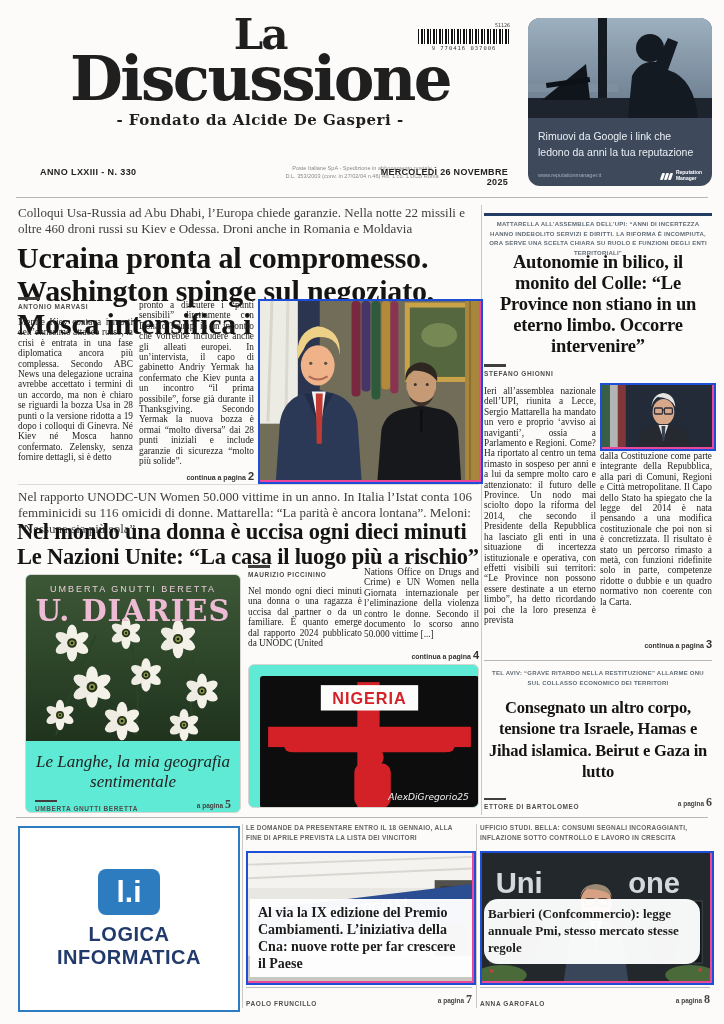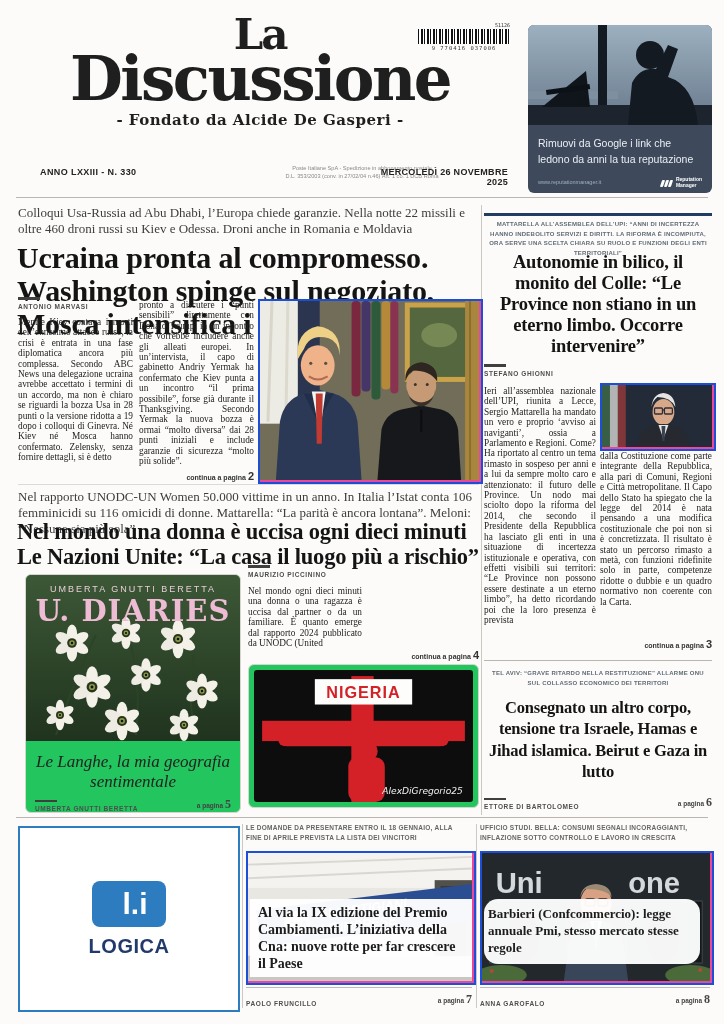--- a/index.html
+++ b/index.html
@@ -30,39 +30,39 @@
   .caps-kicker{font:bold 6px "Liberation Sans",sans-serif;letter-spacing:.25px;color:#5f6b76;line-height:1.6;text-align:center;}
   .caps-kicker-l{font:bold 6.5px "Liberation Sans",sans-serif;letter-spacing:.25px;color:#666;line-height:1.55;text-align:left;}
   .contref{font:bold 7px "Liberation Sans",sans-serif;color:#333;text-align:right;}
   .contref .num{font:bold 11px "Liberation Sans",sans-serif;}
   .pageref{font:bold 6.5px "Liberation Sans",sans-serif;color:#444;}
   .pageref .num{font:bold 12px "Liberation Serif",serif;}
   .vrule{border-left:1px solid #ccc9c4;width:0;}
   .photo-frame{border:2px solid #1d4ed8;background:#ec4899;overflow:hidden;}
 
   
-  .ad-rep{left:528px;top:25px;width:184px;height:168px;background:#3e4a5c;border-radius:6px;overflow:hidden;}
+  .ad-rep{left:528px;top:18px;width:184px;height:168px;background:#3e4a5c;border-radius:12px;overflow:hidden;}
   .ad-rep .txt{padding:6px 10px 0;font:10.5px "Liberation Sans",sans-serif;color:#e9eef3;line-height:1.55;}
   .ad-rep .foot{display:flex;justify-content:space-between;align-items:center;padding:5px 10px 0;}
   .ad-rep .url{font:5.5px "Liberation Sans",sans-serif;color:#9fb0c0;}
   .ad-rep .brand{display:flex;align-items:center;gap:3px;}
   .ad-rep .brand .bars i{display:inline-block;width:3px;height:7px;background:#fff;transform:skewX(-18deg);margin-right:1px;border-radius:1px;}
   .ad-rep .brand .bn{font:bold 5px "Liberation Sans",sans-serif;color:#fff;line-height:1.2;}
 
   
-  .card{border:1px solid #d8d5d0;border-radius:6px;background:#22c55e;overflow:hidden;}
+  .card{border:1px solid #d8d5d0;border-radius:6px;background:#5eead4;overflow:hidden;}
   .book-caption{font-style:italic;font-size:17px;line-height:1.18;text-align:center;color:#222;padding:7px 6px 3px;}
   .book-foot{display:flex;justify-content:space-between;align-items:flex-end;padding:2px 9px 6px;}
-  .cartoon-pad{padding:5px;}
+  .cartoon-pad{padding:11px;}
 
   
   .logica{left:18px;top:826px;width:218px;height:182px;border:2px solid #2e7cc0;background:#fff;
           display:flex;flex-direction:column;align-items:center;justify-content:center;gap:8px;}
   .logica .mark{width:62px;height:46px;border-radius:8px;background:#2e7cc0;display:flex;align-items:center;justify-content:center;
-          font:bold 30px "Liberation Sans",sans-serif;color:#fff;padding-left:12px;}
+          font:bold 30px "Liberation Sans",sans-serif;color:#fff;}
   .logica .nm{font:bold 20px "Liberation Sans",sans-serif;color:#223a6b;letter-spacing:.5px;line-height:1.15;text-align:center;}
   .overlay-band{position:absolute;background:rgba(255,255,255,.96);color:#1c1c1c;}
   .foot-row{position:absolute;display:flex;justify-content:space-between;align-items:flex-end;border-top:1px solid #bbb;padding-top:4px;}
 </style>
 </head>
 <body>
 
 <div class="page">
 
   <div class="abs mast">
@@ -265,20 +265,21 @@
         <span>a pagina</span> <span class="num">5</span>
       </span>
     </div>
   </div>
 
   <div class="abs byline" style="left:248px;top:565px">
     <i class="bl-rule"></i>
     <span>MAURIZIO PICCININO</span>
   </div>
   <div class="abs body" style="left:248px;top:586px;width:114px;height:76px">Nel mondo ogni dieci minuti una donna o una ragazza è uccisa dal partner o da un familiare. È quanto emerge dal rapporto 2024 pubblicato da UNODC (United</div>
+  <div class="abs body" style="left:364px;top:567px;width:115px;height:86px">Nations Office on Drugs and Crime) e UN Women nella Giornata internazionale per l’eliminazione della violenza contro le donne. Secondo il documento lo scorso anno 50.000 vittime [...]</div>
   <div class="abs contref" style="left:364px;top:649px;width:115px">
     <span>continua a pagina</span> <span class="num">4</span>
   </div>
 
   <div class="abs card cartoon-pad" style="left:248px;top:664px;width:231px;height:144px;box-sizing:border-box">
     <svg width="219" height="132" viewBox="0 0 216 130" preserveAspectRatio="none">
       <rect width="216" height="130" rx="3" fill="#0d0d0d"></rect>
       <rect x="96" y="6" width="22" height="124" fill="#d42127"></rect>
       <rect x="8" y="50" width="200" height="20" fill="#d42127"></rect>
       <rect x="26" y="62" width="164" height="13" rx="6" fill="#d42127"></rect>
@@ -295,20 +296,21 @@
   <div class="abs hrule" style="left:16px;width:692px;top:817px"></div>
   <div class="abs vrule" style="left:242px;top:824px;height:184px"></div>
   <div class="abs vrule" style="left:476px;top:824px;height:184px"></div>
 
   <div class="abs logica">
     <div class="mark">
       <span>l.i</span>
     </div>
     <div class="nm">
       <div>LOGICA</div>
+      <div>INFORMATICA</div>
     </div>
   </div>
 
   <div class="abs caps-kicker-l" style="left:246px;top:823px;width:224px">LE DOMANDE DA PRESENTARE ENTRO IL 18 GENNAIO, ALLA FINE DI APRILE PREVISTA LA LISTA DEI VINCITORI</div>
   <div class="abs photo-frame" style="left:246px;top:851px;width:226px;height:130px">
     <svg width="224" height="128" viewBox="0 0 228 132" preserveAspectRatio="none">
       <rect width="228" height="132" fill="#e9e7e2"></rect>
       <rect x="0" y="0" width="228" height="36" fill="#f4f3f0"></rect>
       <line x1="0" y1="12" x2="228" y2="4" stroke="#d9d7d2" stroke-width="2"></line>
       <line x1="0" y1="26" x2="228" y2="16" stroke="#d9d7d2" stroke-width="2"></line>

